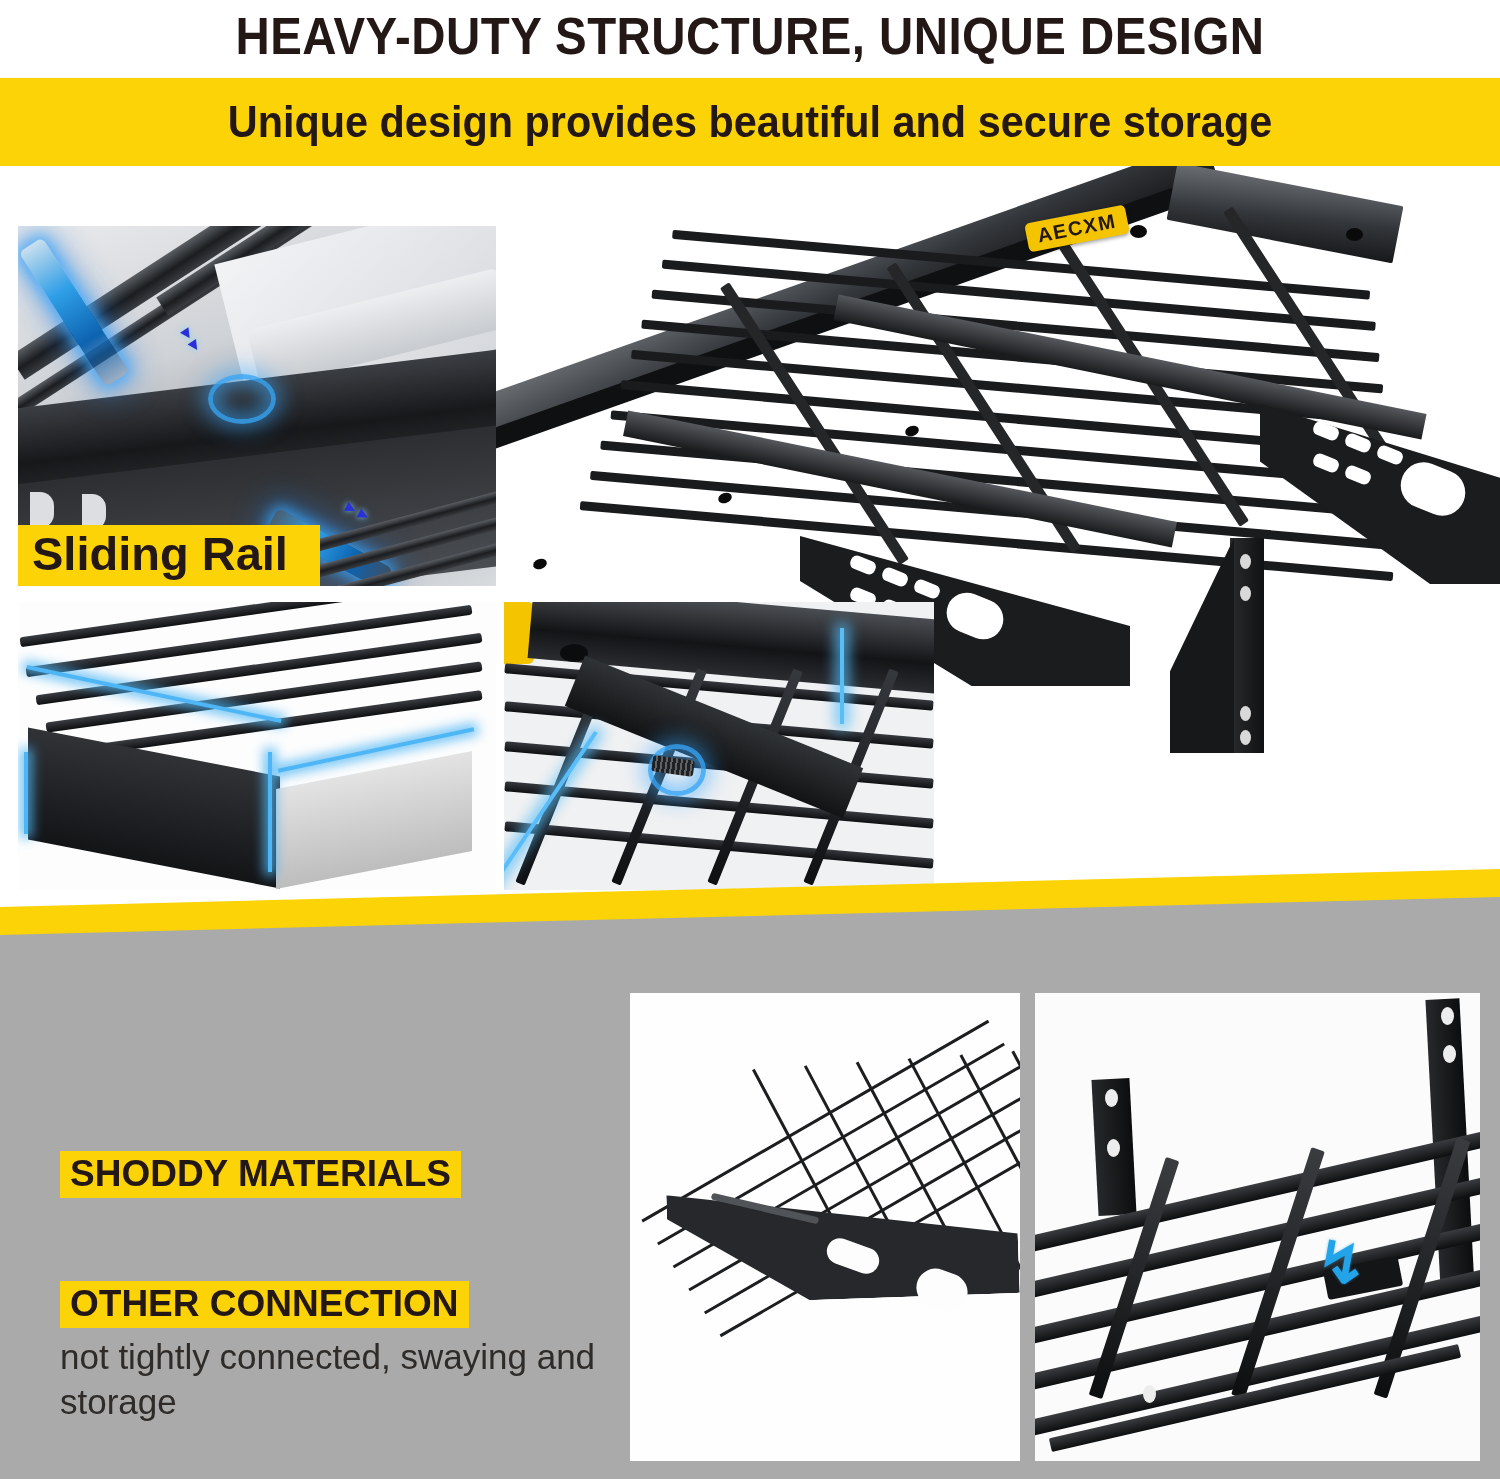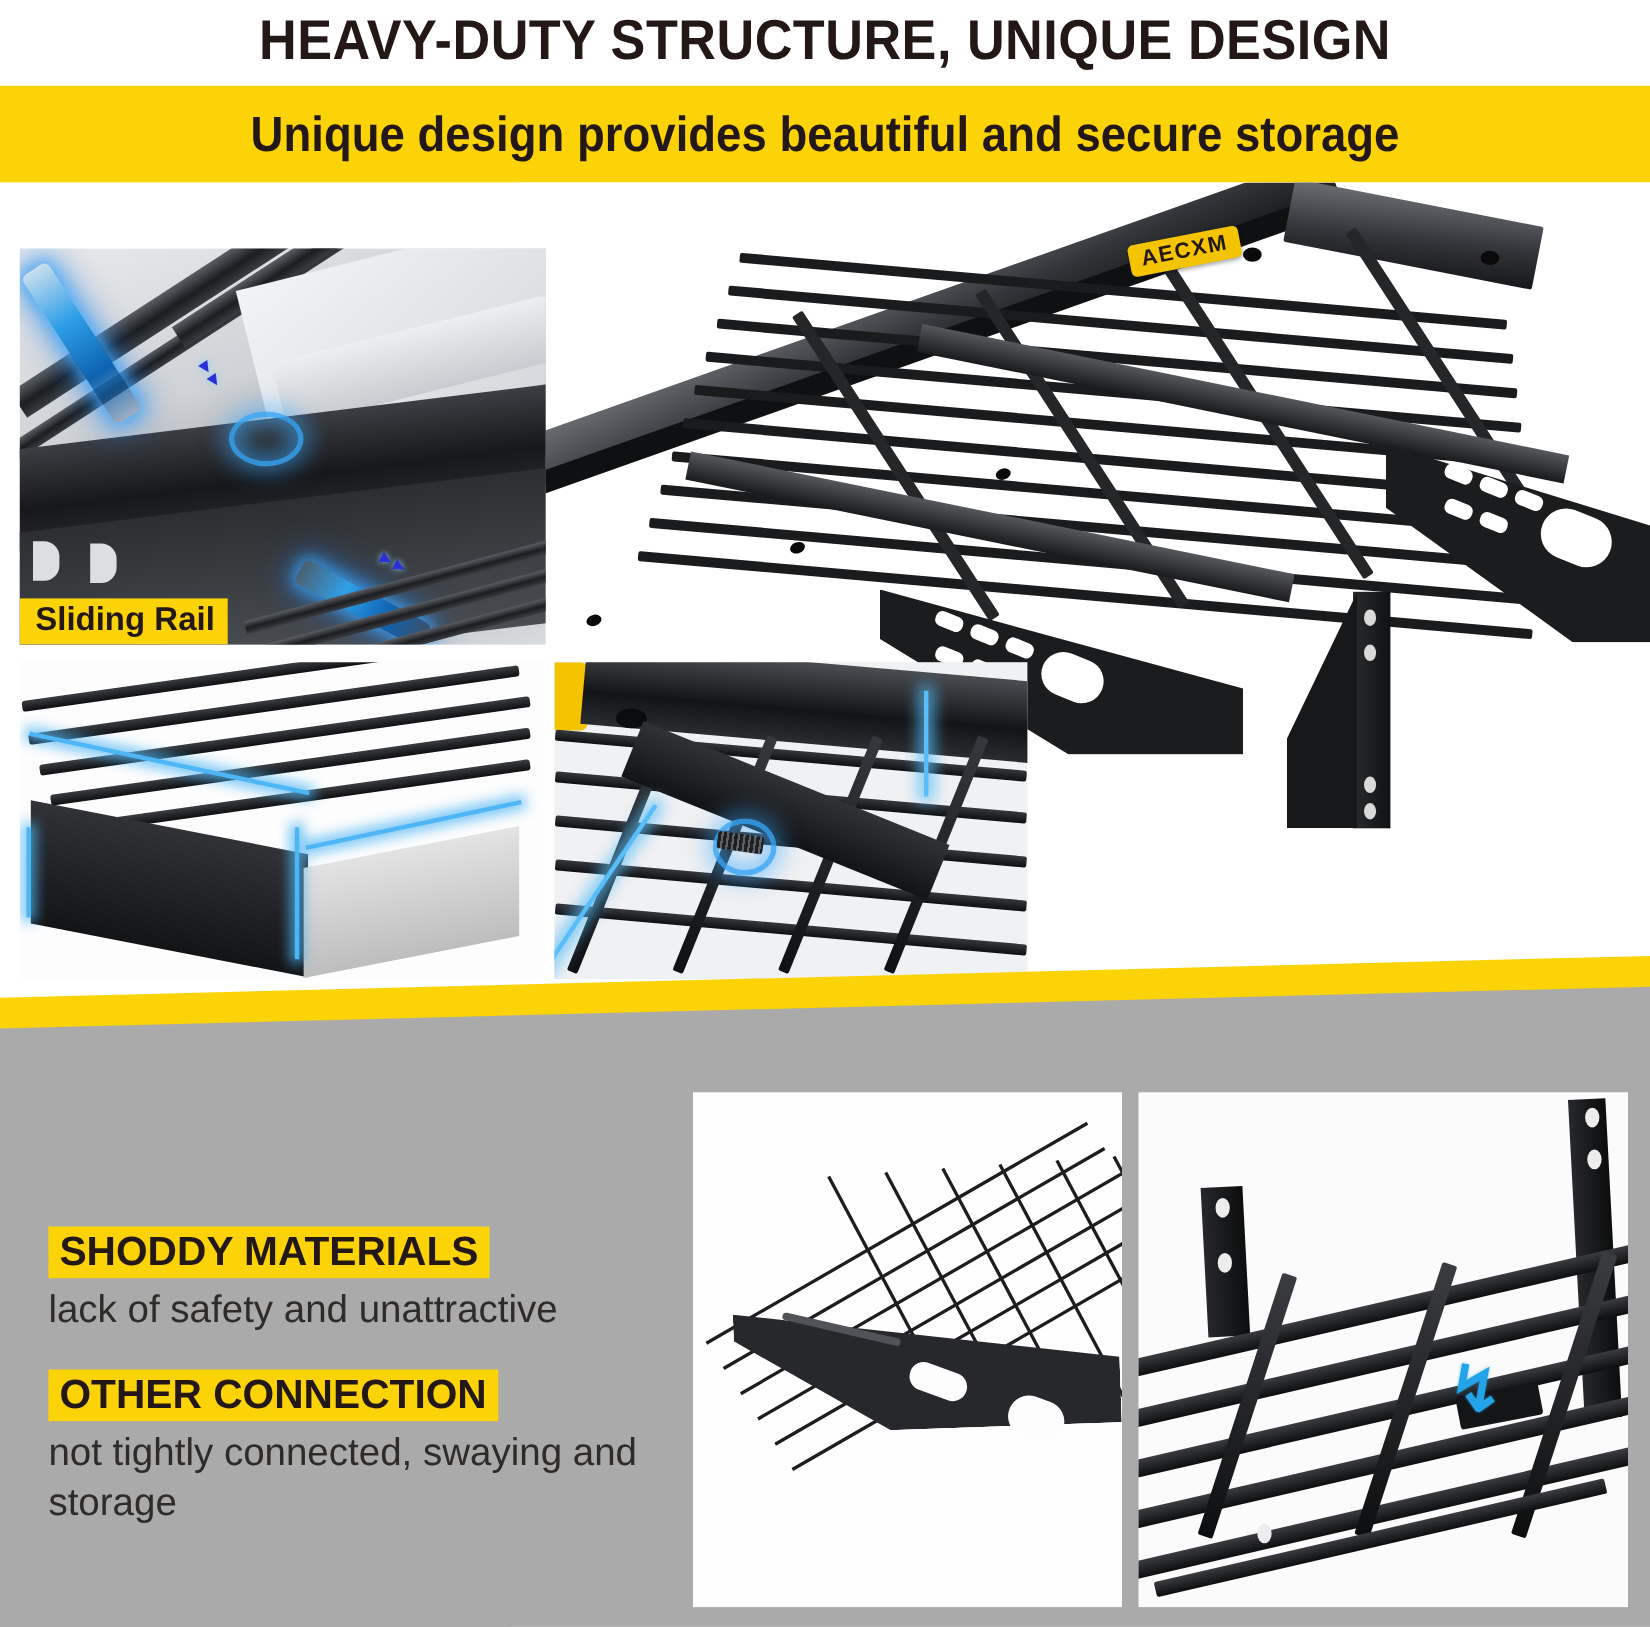--- a/index.html
+++ b/index.html
@@ -40,21 +40,21 @@
     background:linear-gradient(180deg,rgba(120,200,255,.25),#2f9fe8 35%,#0d63b0 70%,rgba(40,90,150,.3));
     box-shadow:0 0 14px 4px rgba(60,170,255,.75),0 0 30px 10px rgba(30,120,220,.45);}
   .chev{position:absolute;color:#2b2fd6;font-size:17px;font-weight:bold;line-height:.8;text-shadow:0 0 6px #7fd2ff;}
   .bolt{position:absolute;width:22px;height:50px;}
   .boltglow{position:absolute;width:58px;height:40px;border-radius:50%;
     border:5px solid rgba(55,165,245,.85);box-shadow:0 0 18px 6px rgba(60,170,255,.55) inset,0 0 20px 6px rgba(60,170,255,.5);}
 
   .tag-sliding{
     position:absolute;left:0px;bottom:0px;background:#FCD307;color:#231815;
     font-family:"Liberation Sans Narrow","Liberation Sans",sans-serif;
-    font-weight:bold;font-size:30px;padding:4px 12px 6px 14px;line-height:1.08;white-space:nowrap;
+    font-weight:bold;font-size:47px;padding:4px 32px 6px 14px;line-height:1.08;white-space:nowrap;
   }
 
   
   .photoB{left:18px;top:436px;width:478px;height:288px;background:#fdfdfd;}
   .edge-face{position:absolute;left:10px;top:150px;width:252px;height:112px;
     background:linear-gradient(180deg,#303236,#131416);transform:skewY(11deg);}
   .edge-face2{position:absolute;left:258px;top:168px;width:196px;height:100px;
     background:linear-gradient(180deg,#e3e3e3,#bdbdbd);transform:skewY(-11deg);}
   .edge-glow{position:absolute;background:#4fb6f5;box-shadow:0 0 12px 4px rgba(79,182,245,.85);}
   .wirebar{position:absolute;height:10px;background:linear-gradient(180deg,#3a3d42,#0e0f11);border-radius:3px;}
@@ -103,21 +103,21 @@
     font-family:"Liberation Sans Narrow","Liberation Sans",sans-serif;
     font-weight:bold;font-size:54px;color:#231815;white-space:nowrap;
     transform:scaleX(.92);transform-origin:left center;
   }
   .xmark{position:relative;width:74px;height:74px;flex:0 0 74px;}
   .xmark:before,.xmark:after{content:"";position:absolute;left:50%;top:50%;
     width:82px;height:21px;background:#E3172A;border-radius:2px;margin:-10px 0 0 -41px;}
   .xmark:before{transform:rotate(45deg);}
   .xmark:after{transform:rotate(-45deg);}
 
-  .bullet{position:absolute;left:44px;}
+  .bullet{position:absolute;left:60px;margin-top:36px;}
   .bl-head{display:inline-block;background:#FCD307;color:#231815;
     font-family:"Liberation Sans Narrow","Liberation Sans",sans-serif;
     font-weight:bold;font-size:37px;padding:2px 10px 4px;line-height:1.12;white-space:nowrap;}
   .bl-sub{margin-top:7px;color:#2e2b28;
     font-family:"Liberation Sans Narrow","Liberation Sans",sans-serif;
     font-size:35px;line-height:1.26;max-width:560px;}
 
   
   .bphoto{position:absolute;top:18px;background:#fdfdfd;overflow:hidden;border:0;}
   .bphoto1{left:630px;width:390px;height:468px;background:#fefefe;}
@@ -272,21 +272,20 @@
   <div class="divider-wrap">
     <div class="divider-yellow"></div>
     <div class="divider-gray"></div>
   </div>
 
   <div class="bot-sec">
 
 
     <div class="bullet" style="top:140px;">
       <div class="bl-head">SHODDY MATERIALS</div>
-      <div class="bl-sub">lack of safety and unattractive</div>
     </div>
 
     <div class="bullet" style="top:270px;">
       <div class="bl-head">OTHER CONNECTION</div>
       <div class="bl-sub">not tightly connected, swaying and storage</div>
     </div>
 
     <div class="bphoto bphoto1">
       <div style="position:absolute;left:10px;top:40px;width:420px;height:300px;transform:rotate(-4deg);">
         <div class="mwire" style="left:0px;top:172px;width:400px;height:3px;transform:rotate(-26deg);transform-origin:left;"></div>

